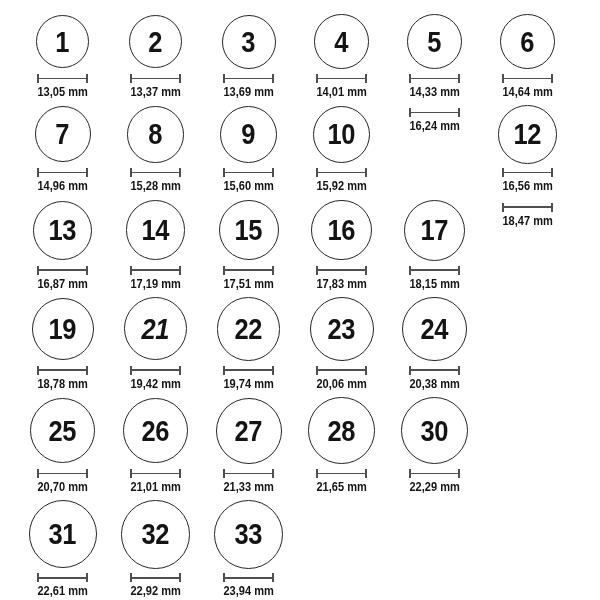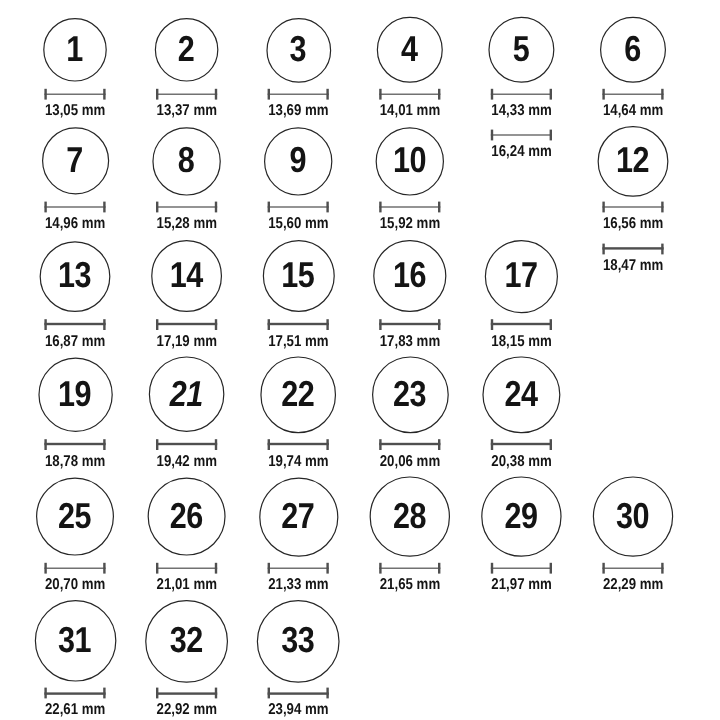--- a/index.html
+++ b/index.html
@@ -436,33 +436,20 @@
     </div>
     <div class="dim">
       <span class="tick tick-l"></span>
       <span class="bar"></span>
       <span class="tick tick-r"></span>
     </div>
     <div class="label">21,65 mm</div>
   </div>
         <div class="cell">
     <div class="circle-area">
-      <div class="circle" style="width: 67px; height: 67px;">
-        <span class="num">29</span>
-      </div>
-    </div>
-    <div class="dim">
-      <span class="tick tick-l"></span>
-      <span class="bar"></span>
-      <span class="tick tick-r"></span>
-    </div>
-    <div class="label">21,97 mm</div>
-  </div>
-        <div class="cell">
-    <div class="circle-area">
       <div class="circle" style="width: 67.5px; height: 67.5px;">
         <span class="num">30</span>
       </div>
     </div>
     <div class="dim">
       <span class="tick tick-l"></span>
       <span class="bar"></span>
       <span class="tick tick-r"></span>
     </div>
     <div class="label">22,29 mm</div>

